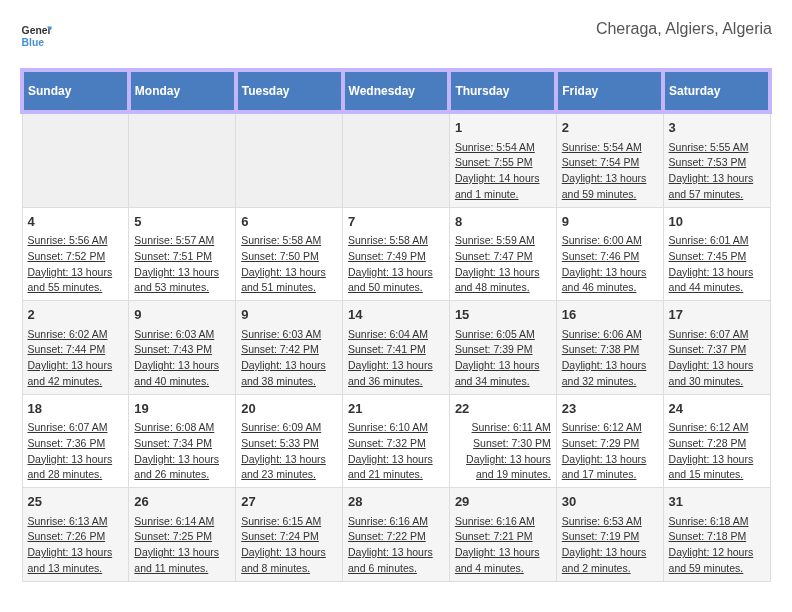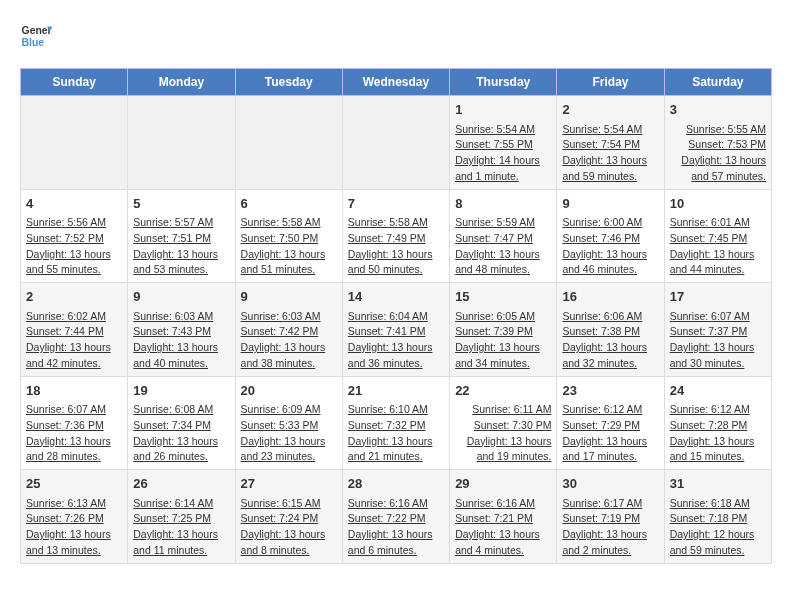--- a/index.html
+++ b/index.html
@@ -40,25 +40,25 @@
     table {
       width: 100%;
       border-collapse: collapse;
       font-size: 11px;
     }
     thead tr {
       background-color: #4a7dbf;
       color: #fff;
     }
     thead th {
-      padding: 6px 4px;
-      text-align: center;
+      padding: 12px 4px;
+      text-align: left;
       font-weight: bold;
       font-size: 12px;
-      border: 1px solid #c4b5fd;
+      border: 4px solid #c4b5fd;
     }
     tbody tr {
       border-bottom: 1px solid #ccc;
     }
     tbody td {
       vertical-align: top;
       padding: 4px 5px;
       border: 1px solid #ddd;
       min-height: 70px;
       height: 80px;
@@ -91,20 +91,21 @@
 
 <div class="header-area">
   <div class="logo">
     <svg class="logo-icon" viewBox="0 0 40 40" xmlns="http://www.w3.org/2000/svg">
       <text x="2" y="18" font-size="13" font-weight="bold" fill="#333" font-family="Arial">General</text>
       <text x="2" y="32" font-size="13" font-weight="bold" fill="#4a90d9" font-family="Arial">Blue</text>
       <polygon points="34,8 40,8 37,14" fill="#4a90d9"></polygon>
     </svg>
   </div>
   <div class="title-area">
+    <div class="subtitle">Cheraga, Algiers, Algeria</div>
   </div>
 </div>
 
 <table>
   <thead>
     <tr>
     <th>Sunday</th>
         <th>Monday</th>
         <th>Tuesday</th>
         <th>Wednesday</th>
@@ -128,21 +129,21 @@
         </td>
         <td>
           <span class="day-number">2</span>
           <div class="cell-content" style="white-space: pre-line;">Sunrise: 5:54 AM
 Sunset: 7:54 PM
 Daylight: 13 hours
 and 59 minutes.</div>
         </td>
         <td>
           <span class="day-number">3</span>
-          <div class="cell-content" style="white-space: pre-line; text-align: right;">Sunrise: 5:55 AM
+          <div class="cell-content" style="white-space: pre-line;">Sunrise: 5:55 AM
 Sunset: 7:53 PM
 Daylight: 13 hours
 and 57 minutes.</div>
         </td>
       </tr>
       <tr>
         <td>
           <span class="day-number">4</span>
           <div class="cell-content" style="white-space: pre-line;">Sunrise: 5:56 AM
 Sunset: 7:52 PM
@@ -325,21 +326,21 @@
         </td>
         <td>
           <span class="day-number">29</span>
           <div class="cell-content" style="white-space: pre-line;">Sunrise: 6:16 AM
 Sunset: 7:21 PM
 Daylight: 13 hours
 and 4 minutes.</div>
         </td>
         <td>
           <span class="day-number">30</span>
-          <div class="cell-content" style="white-space: pre-line;">Sunrise: 6:17 AM
+          <div class="cell-content" style="white-space: pre-line;">Sunrise: 6:53 AM
 Sunset: 7:19 PM
 Daylight: 13 hours
 and 2 minutes.</div>
         </td>
         <td>
           <span class="day-number">31</span>
           <div class="cell-content" style="white-space: pre-line;">Sunrise: 6:18 AM
 Sunset: 7:18 PM
 Daylight: 12 hours
 and 59 minutes.</div>

